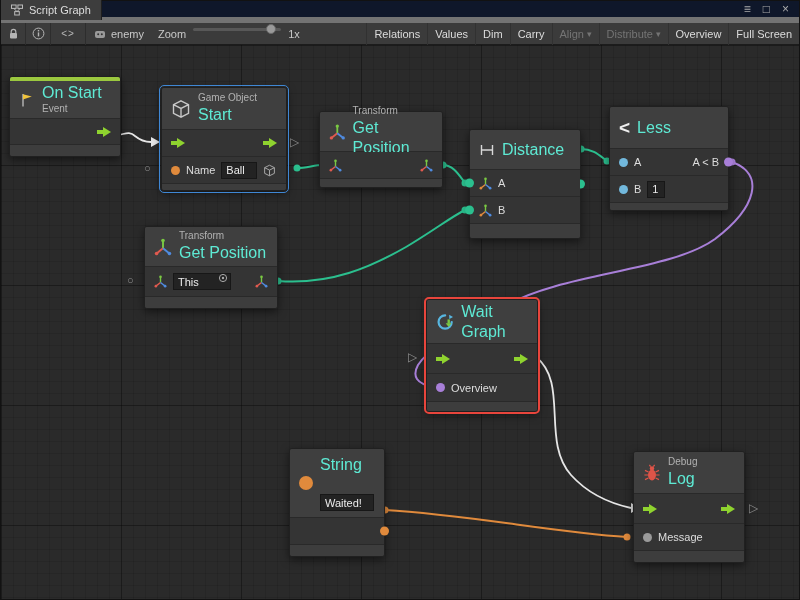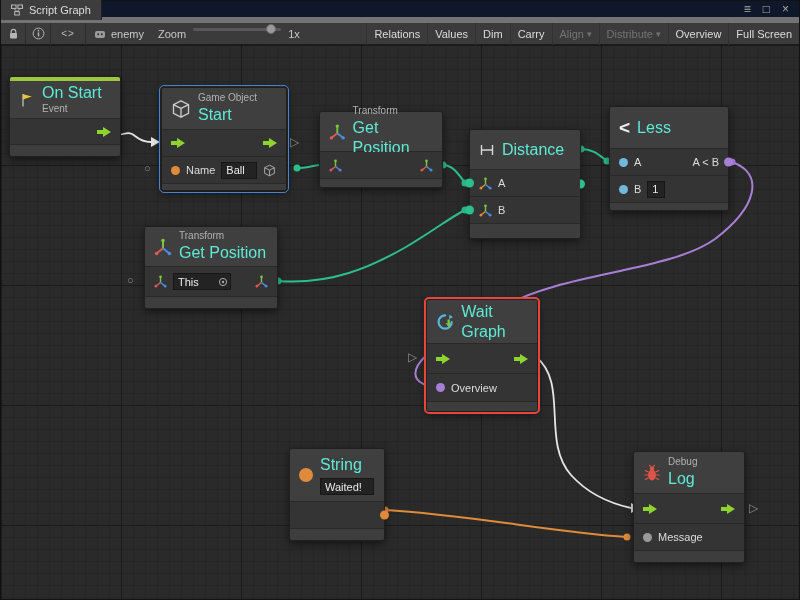--- a/index.html
+++ b/index.html
@@ -69,21 +69,21 @@
   .spacer{flex:1}
   .dot{width:9px;height:9px;border-radius:50%;flex:0 0 auto}
   .dot.edge-right{position:absolute;right:-5px;top:50%;transform:translateY(-50%)}
   .dot.edge-left{position:absolute;left:-5px;top:50%;transform:translateY(-50%)}
   .farrow{display:inline-flex;align-items:center;flex:0 0 auto}
   .farrow .bar{width:6px;height:4px;background:var(--flow-green)}
   .farrow .tri{width:0;height:0;border-left:8px solid var(--flow-green);
     border-top:5px solid transparent;border-bottom:5px solid transparent}
   .n-field{background:#232323;border:1px solid #171717;border-radius:0;color:#ececec;
     font-size:11px;height:17px;padding:0 4px;font-family:inherit}
-  .field-wrap{position:relative;display:flex;align-items:center}
+  .field-wrap{position:relative;display:flex;}
   .field-wrap .tgt{position:absolute;right:3px}
   .lt-glyph{font-size:19px;font-weight:bold;color:#f0f0f0;line-height:1}
   .string-dot{width:14px;height:14px;border-radius:50%;background:var(--string-orange);flex:0 0 auto}
   .float-glyph{position:absolute;color:#8f8f8f;font-size:12px;line-height:1}
 </style>
 </head>
 <body>
 
 <div class="app">
 
@@ -426,21 +426,21 @@
         <span>Overview</span>
       </div>
       <div class="n-footer" style="height:9px"></div>
     </div>
 
     <div class="node" style="left:288px;top:403px;width:96px">
       <div class="n-header">
         <span class="string-dot"></span>
         <div>
           <div class="n-title">String</div>
-          <input class="n-field" style="width: 54px; margin-top: 3px;" value="Waited!">
+          <input class="n-field" style="width: 54px; margin-top: 19px;" value="Waited!">
         </div>
       </div>
       <div class="n-row">
         <span class="spacer"></span>
         <span class="dot edge-right" style="background:var(--string-orange)"></span>
       </div>
       <div class="n-footer"></div>
     </div>
 
     <div class="node" style="left:632px;top:406px;width:112px">

